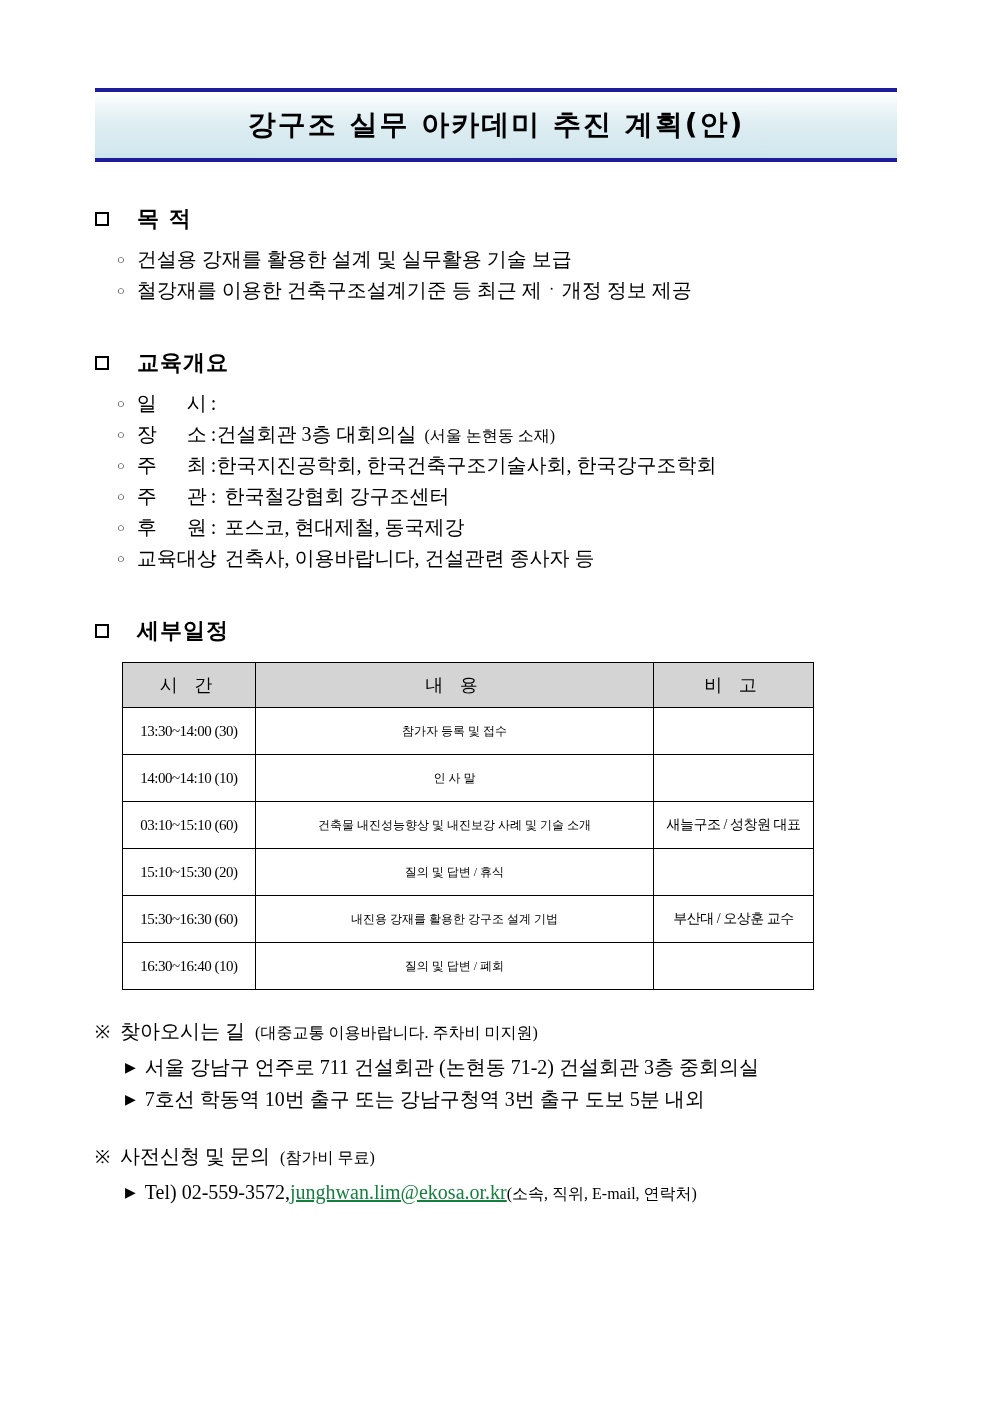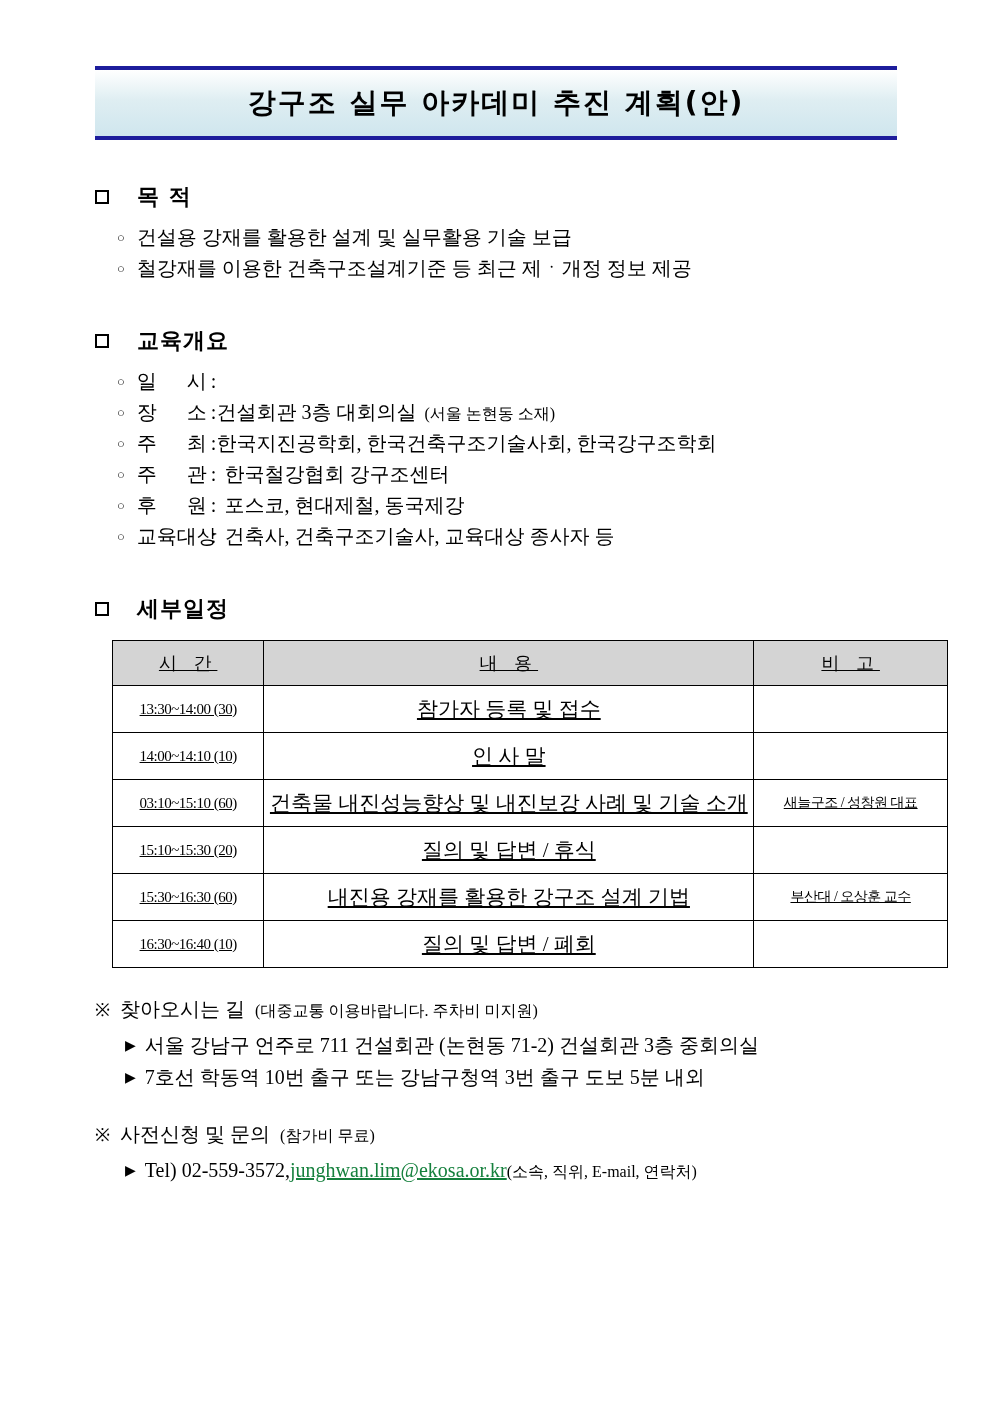--- a/index.html
+++ b/index.html
@@ -16,21 +16,21 @@
     overflow: hidden;
   }
   .page {
     padding: 0 95px;
     box-sizing: border-box;
     width: 992px;
   }
 
   
   .title-banner {
-    margin-top: 66px;
+    margin-top: 88px;
     border-top: 4px solid #1d1d9c;
     border-bottom: 4px solid #1d1d9c;
     background: linear-gradient(to bottom, #ffffff 0%, #dfeef2 45%, #cfe6ee 100%);
     height: 66px;
     display: flex;
     align-items: center;
     justify-content: center;
   }
   .title-text {
     font-family: "DejaVu Sans", sans-serif;
@@ -84,39 +84,38 @@
     white-space: pre;
   }
   .small-note {
     font-size: 16px;
   }
 
   
   .schedule {
     margin-top: 16px;
     border-collapse: collapse;
-    width: 836px;
-    margin-left: 17px;
-    text-decoration: underline;
+    width: 692px;
+    margin-left: 27px;
   }
   .schedule th, .schedule td {
     border: 1px solid #000;
     text-align: center;
     vertical-align: middle;
   }
   .schedule th {
     background: #d4d4d4;
     font-weight: normal;
     font-size: 18px;
     letter-spacing: 6px;
     height: 42px;
   }
   .schedule td {
     height: 44px;
-    font-size: 21px;
+    font-size: 12px;
   }
   .col-time { width: 140px; }
   .col-cont { width: 460px; }
   .col-note { width: 180px; }
   .schedule td.time {
     font-size: 15px;
     letter-spacing: -0.5px;
   }
   .schedule td.note {
     font-size: 14px;
@@ -219,21 +218,21 @@
       <li>
         <span class="circ">○</span>
         <span class="lbl-w">후      원</span>
         <span>:</span>
         <span style="margin-left:8px">포스코, 현대제철, 동국제강</span>
       </li>
       <li>
         <span class="circ">○</span>
         <span class="lbl-w">교육대상</span>
         <span>:</span>
-        <span style="margin-left:8px">건축사, 건축구조기술사, 교육대상 종사자 등</span>
+        <span style="margin-left:8px">건축사, 이용바랍니다, 건설관련 종사자 등</span>
       </li>
     </ul>
   </div>
 
   <div class="section">
     <div class="section-head">
       <span class="sq"></span>
       <span>세부일정</span>
     </div>
 

